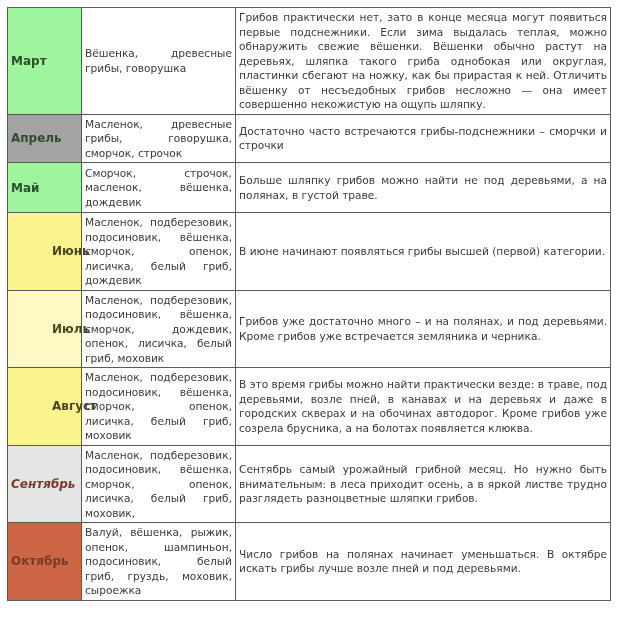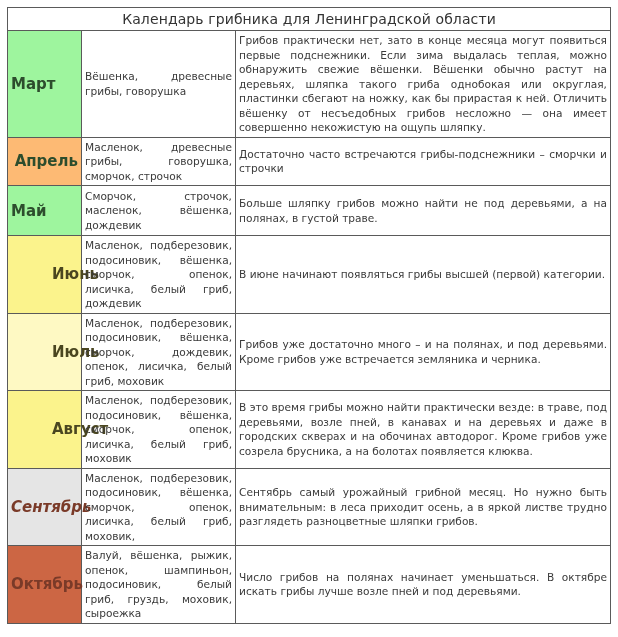--- a/index.html
+++ b/index.html
@@ -43,21 +43,21 @@
     font-weight: bold;
     text-align: center;
     color: #3a3a3a;
     font-size: 10.6px;
     line-height: 14px;
     height: 44px;
   }
   .month {
     font-weight: bold;
     color: #2e4a2e;
-    font-size: 15px;
+    font-size: 12px;
   }
   .month.spring { background: #9ef59e; color: #2d4d2d; }
   .month.summer { background: #fbf38c; color: #4a4620; padding-left: 44px; }
   .month.autumn { background: #cc6644; color: #7a3a28; }
   .kinds {
     text-align: justify;
     line-height: 14.5px;
   }
   .where {
     text-align: justify;
@@ -71,32 +71,29 @@
 <body>
 
 <div class="wrap">
   <table>
     <colgroup>
       <col class="c1">
         <col class="c2">
         <col class="c3">
     </colgroup>
     <thead>
-      <tr>
-        <th colspan="3" class="title-cell">Календарь грибника для Ленинградской области</th>
-      </tr>
     </thead>
     <tbody id="rows">
       <tr style="height:92px">
         <td class="month spring" style="background: rgb(158, 245, 158);">Март</td>
         <td class="kinds">Вёшенка, древесные грибы, говорушка</td>
         <td class="where">Грибов практически нет, зато в конце месяца могут появиться первые подснежники. Если зима выдалась теплая, можно обнаружить свежие вёшенки. Вёшенки обычно растут на деревьях, шляпка такого гриба однобокая или округлая, пластинки сбегают на ножку, как бы прирастая к ней. Отличить вёшенку от несъедобных грибов несложно — она имеет совершенно некожистую на ощупь шляпку.</td>
       </tr>
       <tr style="height:48px">
-        <td class="month spring" style="background: #fdba74; text-align: right;">Апрель</td>
+        <td class="month spring" style="background: #a3a3a3;">Апрель</td>
         <td class="kinds">Масленок, древесные грибы, говорушка, сморчок, строчок</td>
         <td class="where">Достаточно часто встречаются грибы-подснежники – сморчки и строчки</td>
       </tr>
       <tr style="height:50px">
         <td class="month spring" style="background: rgb(158, 245, 158);">Май</td>
         <td class="kinds">Сморчок, строчок, масленок, вёшенка, дождевик</td>
         <td class="where">Больше шляпку грибов можно найти не под деревьями, а на полянах, в густой траве.</td>
       </tr>
       <tr style="height:62px">
         <td class="month summer" style="background: rgb(251, 243, 140);">Июнь</td>

